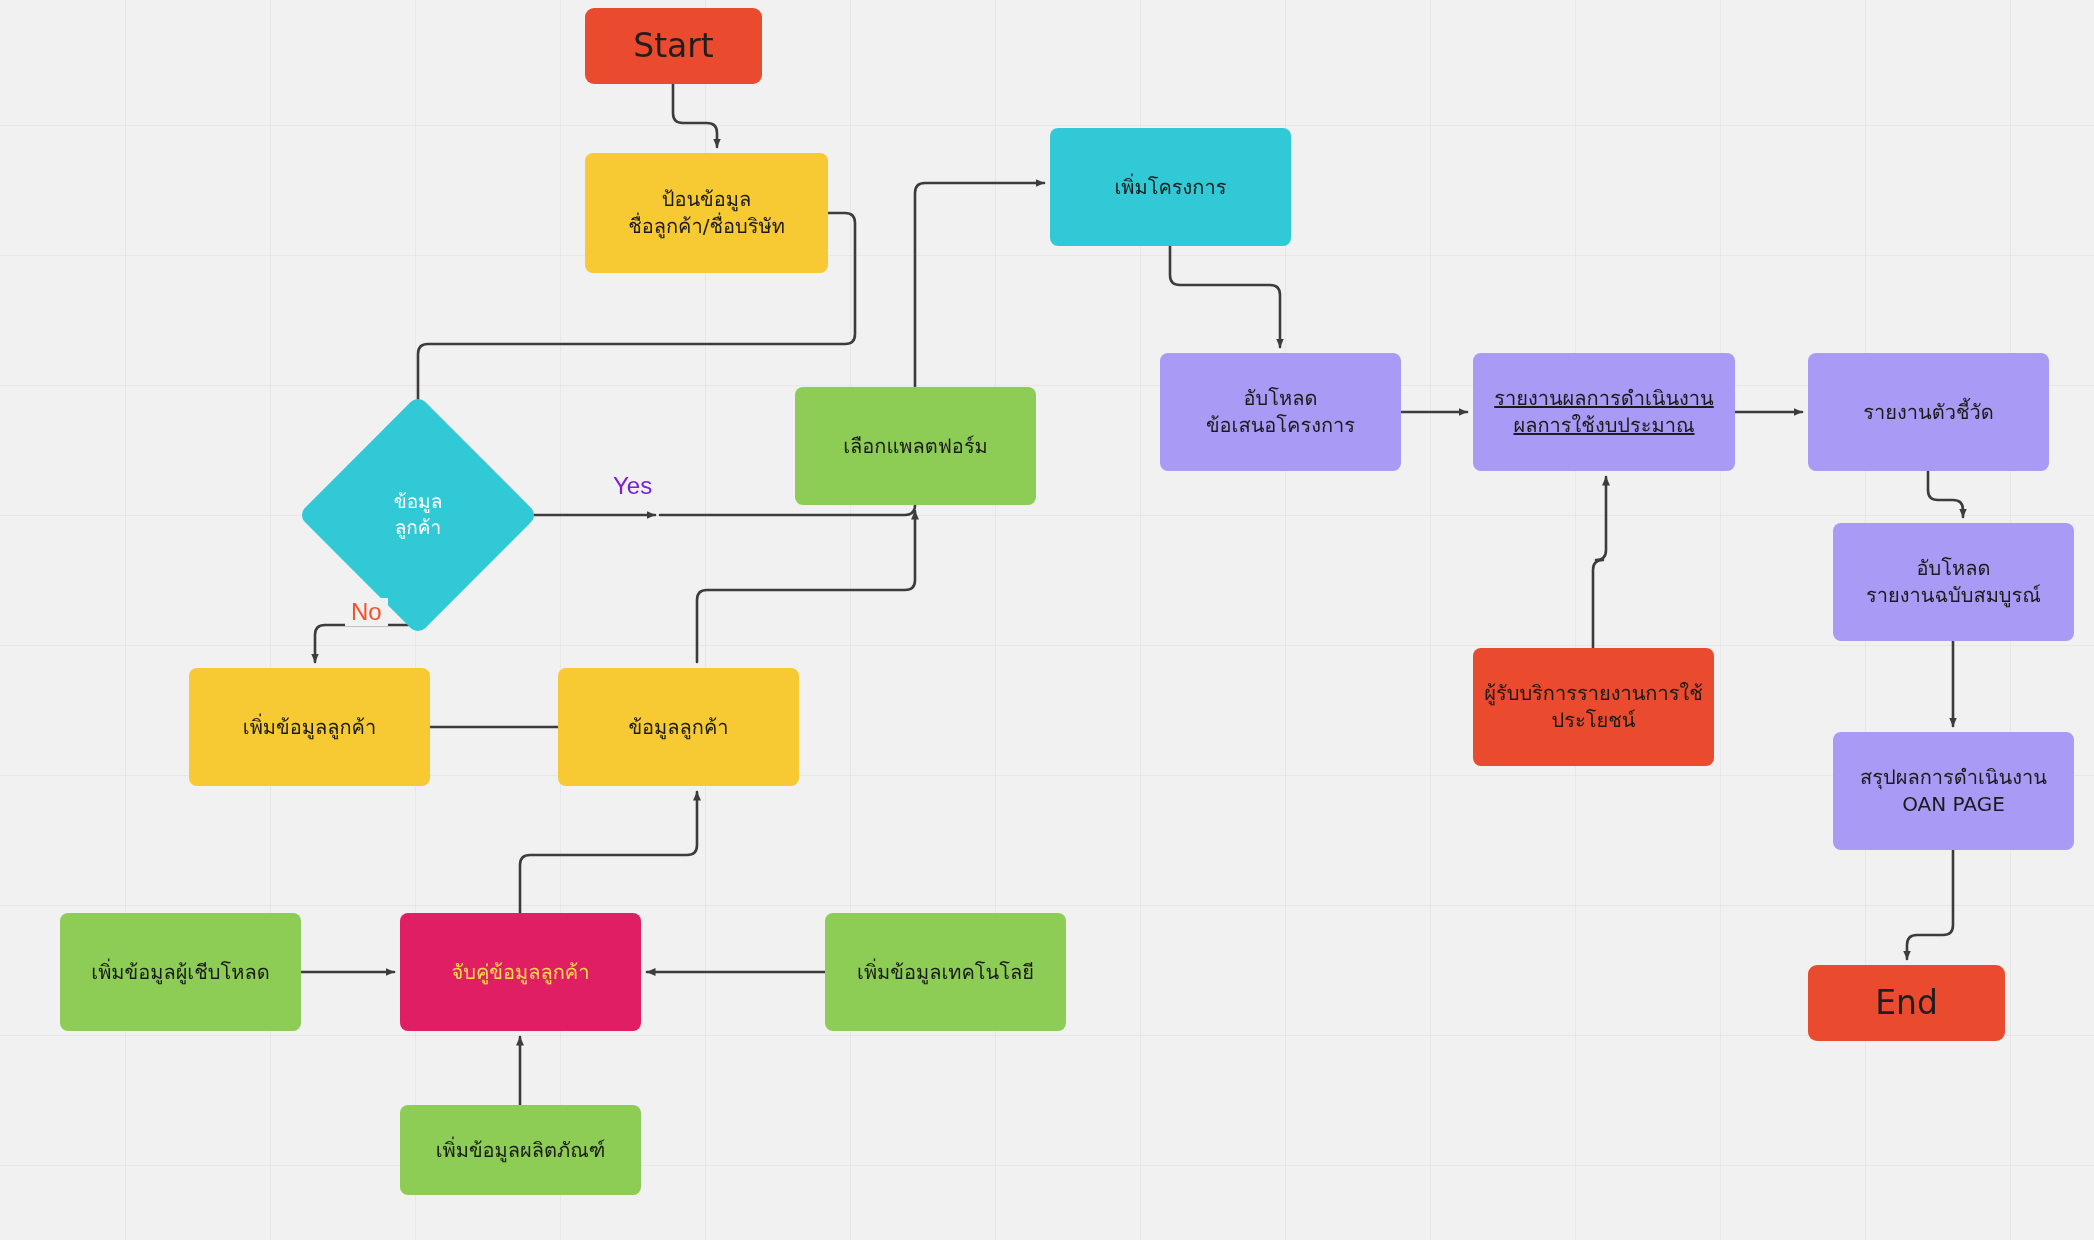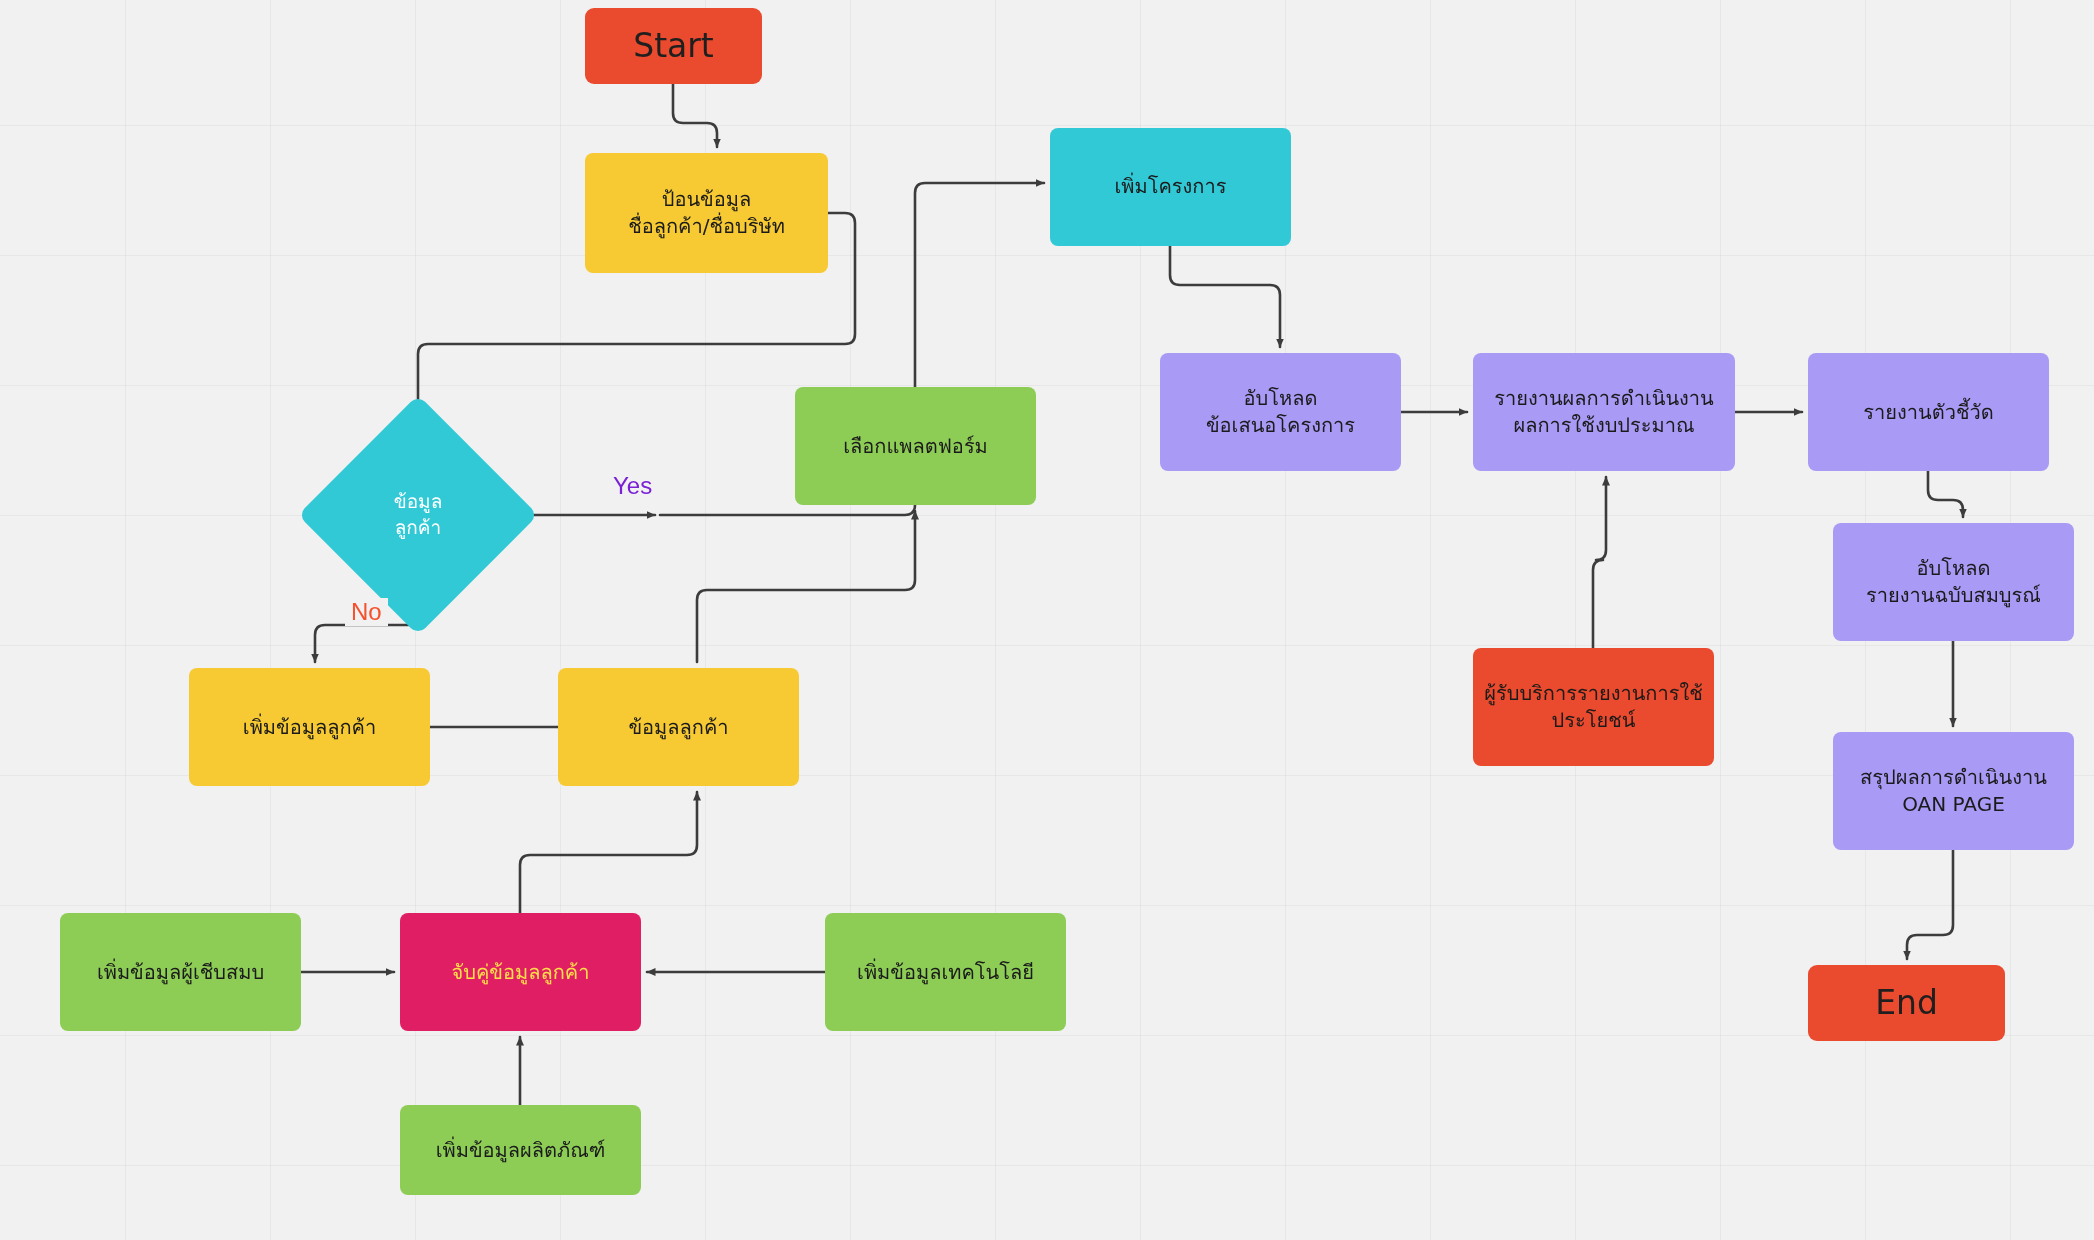--- a/index.html
+++ b/index.html
@@ -164,45 +164,45 @@
 
   <div class="node proc" style="left:558px; top:668px; width:241px; height:118px; background:#f7ca33;">
     <span class="node-text">ข้อมูลลูกค้า</span>
   </div>
 
   <div class="node proc-white" style="left:400px; top:913px; width:241px; height:118px; background:#e01e63;">
     <span class="node-text">จับคู่ข้อมูลลูกค้า</span>
   </div>
 
   <div class="node proc" style="left:60px; top:913px; width:241px; height:118px; background:#8dcd56;">
-    <span class="node-text">เพิ่มข้อมูลผู้เชีบสมบ</span>
+    <span class="node-text">เพิ่มข้อมูลผู้เชีบโหลด</span>
   </div>
 
   <div class="node proc" style="left:825px; top:913px; width:241px; height:118px; background:#8dcd56;">
     <span class="node-text">เพิ่มข้อมูลเทคโนโลยี</span>
   </div>
 
   <div class="node proc" style="left:400px; top:1105px; width:241px; height:90px; background:#8dcd56;">
     <span class="node-text">เพิ่มข้อมูลผลิตภัณฑ์</span>
   </div>
 
   <div class="node proc" style="left:795px; top:387px; width:241px; height:118px; background:#8dcd56;">
     <span class="node-text">เลือกแพลตฟอร์ม</span>
   </div>
 
-  <div class="node proc" style="left:1050px; top:128px; width:241px; height:118px; background:#32c9d6;font-family:Liberation Mono, monospace;">
+  <div class="node proc" style="left:1050px; top:128px; width:241px; height:118px; background:#32c9d6;">
     <span class="node-text">เพิ่มโครงการ</span>
   </div>
 
   <div class="node proc" style="left:1160px; top:353px; width:241px; height:118px; background:#a99af5;">
     <span class="node-text">อับโหลด
 ข้อเสนอโครงการ</span>
   </div>
 
-  <div class="node proc" style="left:1473px; top:353px; width:262px; height:118px; background:#a99af5;">
+  <div class="node proc" style="left:1473px; top:353px; width:262px; height:118px; background:#a99af5;text-decoration:underline;">
     <span class="node-text">รายงานผลการดำเนินงาน
 ผลการใช้งบประมาณ</span>
   </div>
 
   <div class="node proc" style="left:1808px; top:353px; width:241px; height:118px; background:#a99af5;">
     <span class="node-text">รายงานตัวชี้วัด</span>
   </div>
 
   <div class="node proc" style="left:1833px; top:523px; width:241px; height:118px; background:#a99af5;">
     <span class="node-text">อับโหลด

